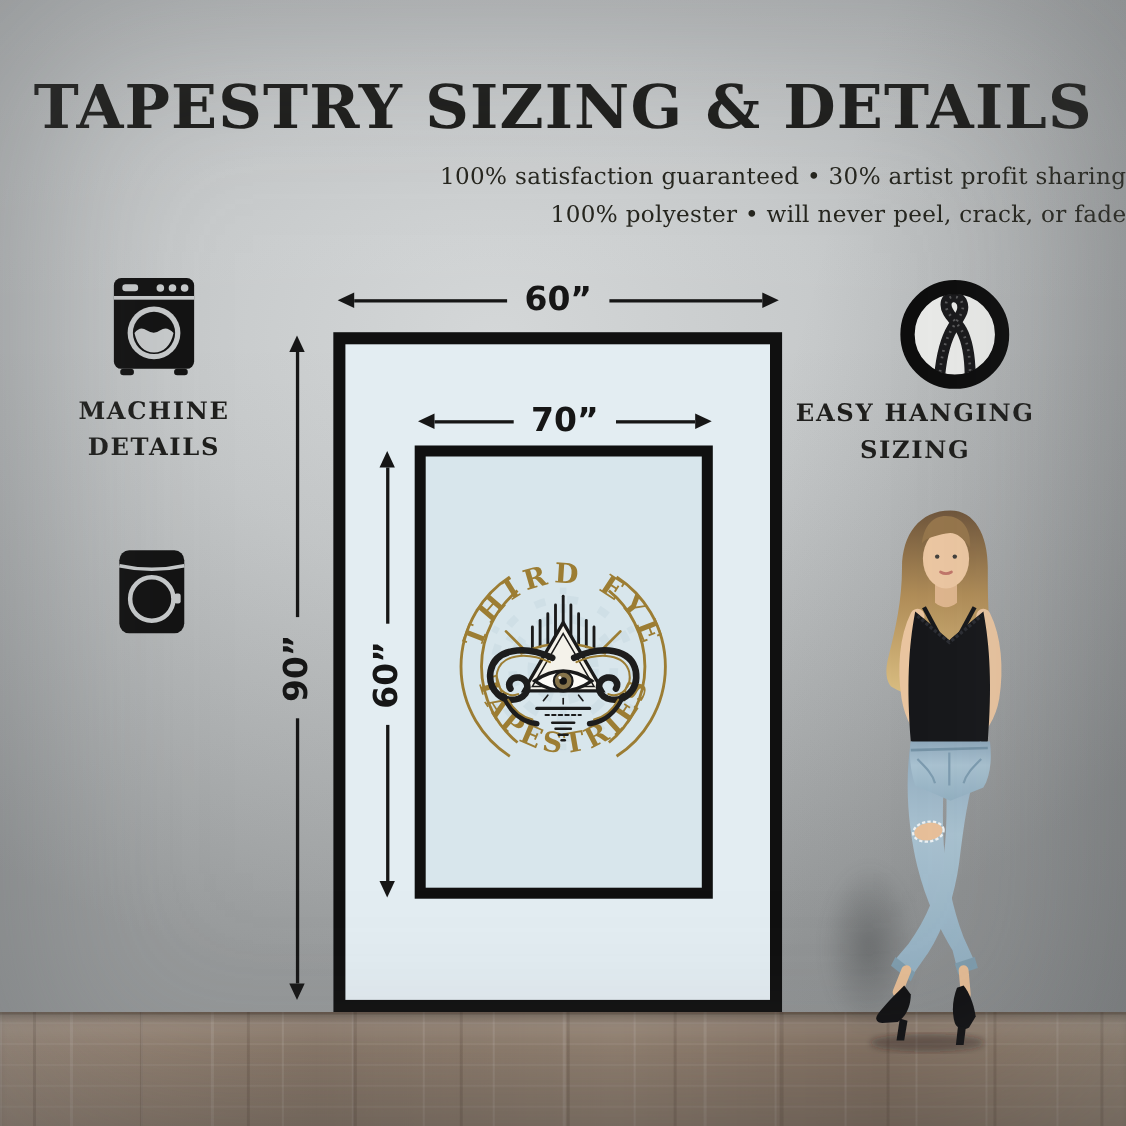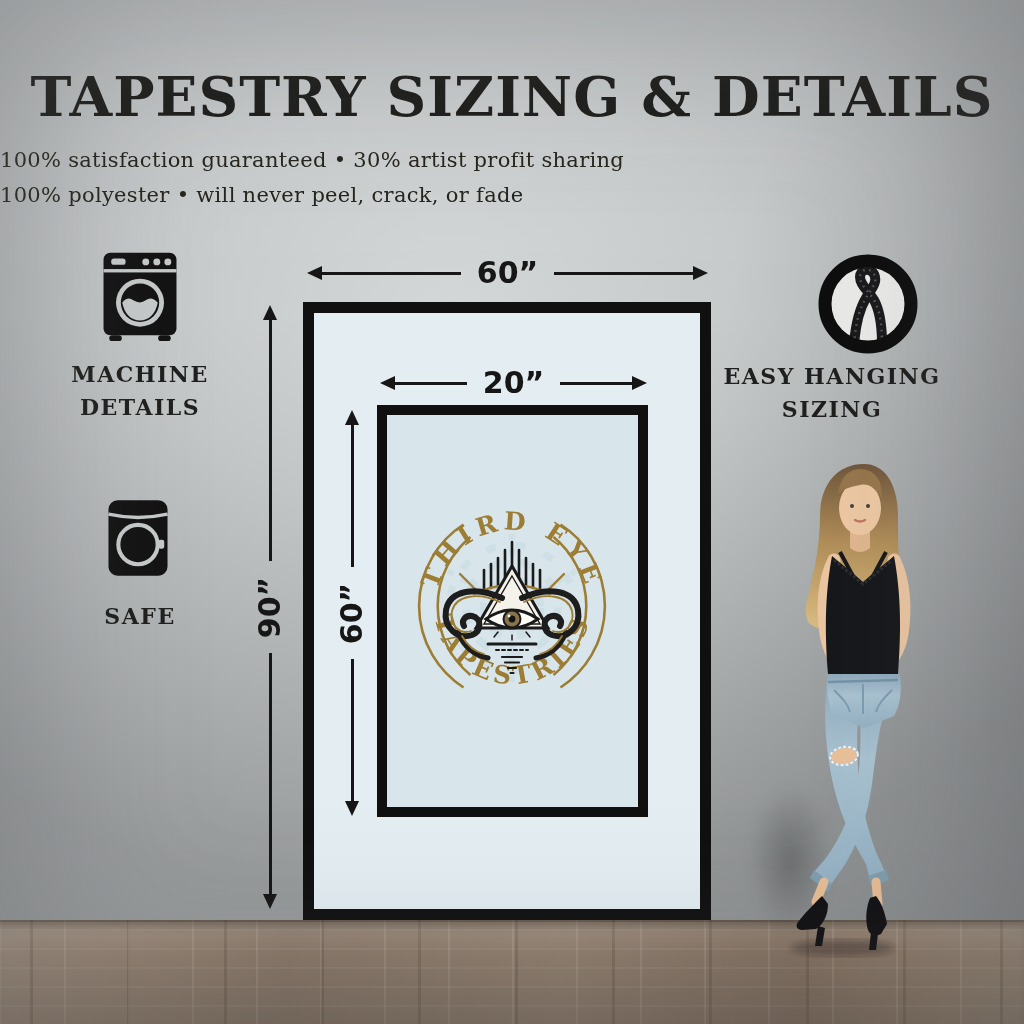--- a/index.html
+++ b/index.html
@@ -7,21 +7,21 @@
     background:
       linear-gradient(105deg, rgba(0,0,0,0) 62%, rgba(60,62,64,.14) 88%, rgba(50,52,54,.22) 100%),
       linear-gradient(180deg, rgba(255,255,255,.06) 0%, rgba(0,0,0,0) 30%, rgba(40,42,44,.10) 86%),
       radial-gradient(75% 58% at 44% 30%, #d4d7d8 0%, #c7cacb 38%, #b4b7b8 72%, #a3a6a7 100%);
     font-family:"DejaVu Serif", serif;}
   .vignette{position:absolute;inset:0;box-shadow:inset 0 0 170px 26px rgba(92,95,97,.35);pointer-events:none;z-index:40;}
 
   
   .title{position:absolute;left:0;top:64px;width:1024px;text-align:center;
     font-weight:bold;font-size:55px;letter-spacing:1px;color:#1d1d1b;}
-  .subtitle{position:absolute;left:0;width:1024px;text-align:left;
+  .subtitle{position:absolute;left:0;width:1024px;text-align:right;
     font-size:21px;color:#26261f;letter-spacing:.3px;}
   .subtitle.s1{top:148px;} .subtitle.s2{top:183px;}
 
   
   .feature-label{position:absolute;text-align:center;font-weight:bold;font-size:22px;
     letter-spacing:1.5px;color:#1f1f1d;line-height:33px;}
   .fl-machine{left:40px;top:358px;width:200px;text-align:center;}
   .fl-dryer{left:40px;top:600px;width:200px;}
   .fl-loops{left:722px;top:360px;width:220px;}
   .icon-wrap{position:absolute;}
@@ -108,21 +108,20 @@
 
   <div class="icon-wrap iw-dryer">
     <svg viewBox="0 0 100 100">
       <rect x="14" y="4" width="72" height="92" rx="11" fill="#131313"></rect>
       <path d="M14,21 Q50,29 86,21" stroke="#c7cacb" stroke-width="4" fill="none"></path>
       <circle cx="50" cy="58" r="24" stroke="#c7cacb" stroke-width="5" fill="none"></circle>
       <rect x="75" y="52" width="7" height="11" rx="2.5" fill="#c7cacb"></rect>
     </svg>
   </div>
   <div class="feature-label fl-dryer">
-    <div>SAFE</div>
   </div>
 
   <div class="icon-wrap iw-loops">
     <svg viewBox="0 0 100 100">
       <defs>
           <clipPath id="loopclip">
             <circle cx="50" cy="50" r="37"></circle>
           </clipPath>
         </defs>
       <circle cx="50" cy="50" r="37" fill="#e9eae8"></circle>
@@ -231,21 +230,21 @@
   <div class="dim-h dim-top60">
     <div class="ah-l"></div>
     <div class="seg"></div>
     <div class="dim-label">60”</div>
     <div class="seg"></div>
     <div class="ah-r"></div>
   </div>
   <div class="dim-h dim-40">
     <div class="ah-l"></div>
     <div class="seg"></div>
-    <div class="dim-label">20”</div>
+    <div class="dim-label">70”</div>
     <div class="seg"></div>
     <div class="ah-r"></div>
   </div>
   <div class="dim-v dim-90">
     <div class="ah-u"></div>
     <div class="seg"></div>
     <div class="dim-label-v">
         <span>90”</span>
       </div>
     <div class="seg"></div>

